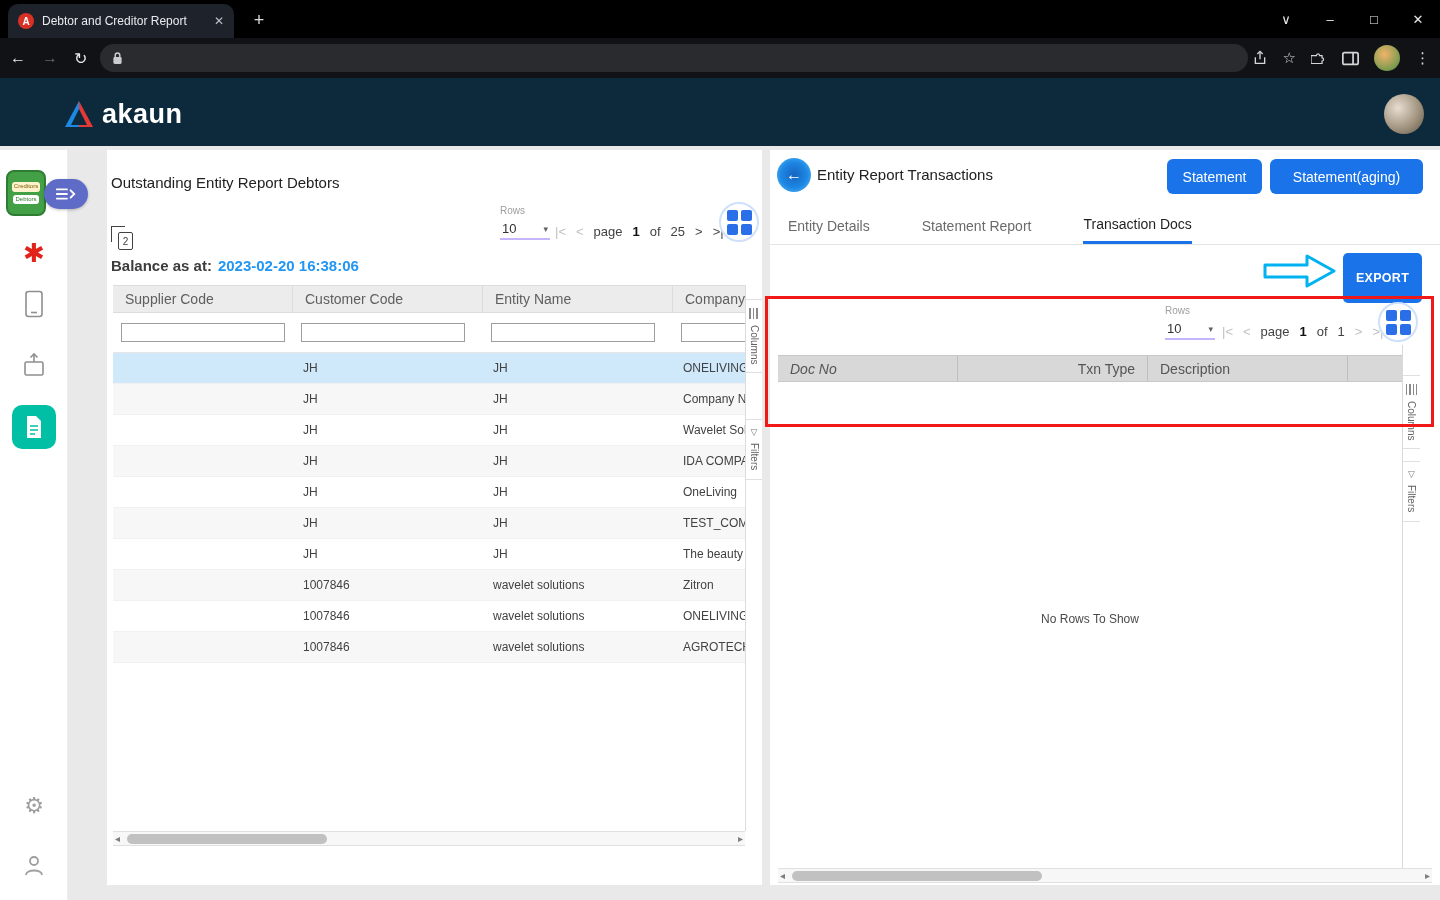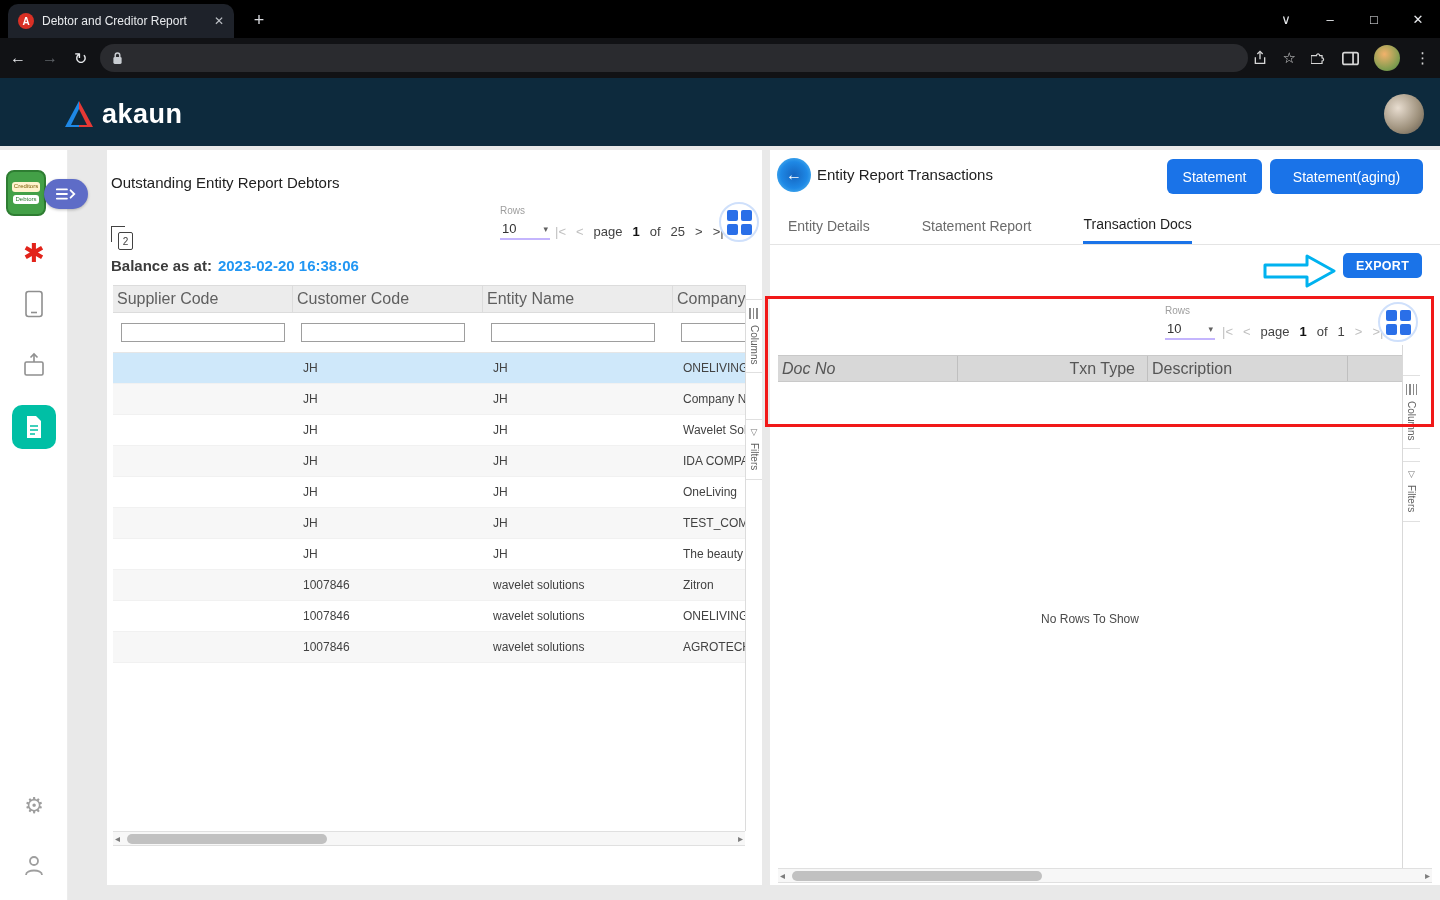--- a/index.html
+++ b/index.html
@@ -84,21 +84,21 @@
   .pg-btn{color:#4a4a4a;}
   .pg-btn.disabled{color:#c0c0c0;}
   .pg-cur{font-weight:bold;color:#111;}
   .grid-btn{position:absolute;width:40px;height:40px;border-radius:50%;border:2px solid #cfe0fb;background:#fff;
        display:grid;grid-template-columns:11px 11px;grid-template-rows:11px 11px;gap:3px;place-content:center;}
   .grid-btn i{display:block;width:11px;height:11px;background:#2a6fe8;border-radius:2px;}
   .lp-grid{left:612px;top:52px;}
 
   .lp-table{position:absolute;left:6px;top:135px;width:632px;}
   .t-head{display:flex;height:28px;background:#ececec;border-top:1px solid #dcdcdc;border-bottom:1px solid #dcdcdc;}
-  .th{font-size:16px;color:#5f5f5f;display:flex;align-items:center;padding-left:4px;border-right:1px solid #dcdcdc;
+  .th{font-size:14px;color:#5f5f5f;display:flex;align-items:center;padding-left:12px;border-right:1px solid #dcdcdc;
       white-space:nowrap;overflow:hidden;}
   .c1{width:180px;flex:0 0 180px;}.c2{width:190px;flex:0 0 190px;}.c3{width:190px;flex:0 0 190px;}
   .c4{flex:1;border-right:none;}
   .t-filter{display:flex;height:40px;align-items:center;border-bottom:1px solid #e6e6e6;background:#fff;}
   .tf{overflow:hidden;display:flex;align-items:center;}
   .tf input{width:164px;height:19px;border:1px solid #9e9e9e;margin-left:8px;font-size:11px;padding:0 4px;background:#fff;}
   .t-row{display:flex;height:31px;align-items:center;font-size:12px;color:#424242;border-bottom:1px solid #f1f1f1;background:#fff;}
   .t-row.alt{background:#f7f7f7;}
   .t-row.selected{background:#cfe8fa;}
   .td{padding-left:10px;white-space:nowrap;overflow:hidden;}
@@ -131,21 +131,21 @@
        background:radial-gradient(circle at 50% 50%, #1565c0 0%, #1e88e5 55%, #64c7f5 100%);}
   .rp-title{position:absolute;left:47px;top:16px;font-size:15px;color:#212121;}
   .blue-btn{position:absolute;top:9px;height:35px;background:#1a73e8;color:#fff;border-radius:6px;font-size:14px;
        display:flex;align-items:center;justify-content:center;}
   .btn-statement{left:397px;width:95px;}
   .btn-aging{left:500px;width:153px;}
   .rp-tabs{position:absolute;left:0;top:55px;right:0;height:40px;border-bottom:1px solid #e4e4e4;
        display:flex;padding-left:18px;gap:52px;}
   .rp-tab{font-size:14px;color:#6b6b6b;display:flex;align-items:center;padding-top:2px;}
   .rp-tab.active{color:#1f1f1f;border-bottom:3px solid #1a73e8;font-weight:500;}
-  .export-btn{position:absolute;left:573px;top:103px;width:79px;height:25px;background:#1a73e8;color:#fff;
+  .export-btn{position:absolute;left:573px;top:103px;width:79px;height:50px;background:#1a73e8;color:#fff;
        font-size:12.5px;font-weight:bold;border-radius:5px;display:flex;align-items:center;justify-content:center;
        letter-spacing:.3px;}
   .rp-rows{left:395px;top:155px;}
   .rp-pager{left:452px;top:174px;}
   .rp-grid{left:608px;top:152px;}
   .rp-table{position:absolute;left:8px;top:205px;width:624px;}
   .rp-head{display:flex;height:27px;background:#d8d8d8;border-top:1px solid #c9c9c9;border-bottom:1px solid #c9c9c9;}
   .rp-head .th{background:transparent;border-right:1px solid #bfbfbf;color:#555;}
   .rc1{width:180px;flex:0 0 180px;font-style:italic;}.rc2{width:190px;flex:0 0 190px;justify-content:flex-end;padding-right:12px;}
   .rc3{width:200px;flex:0 0 200px;}.rc4{flex:1;border-right:none !important;}

